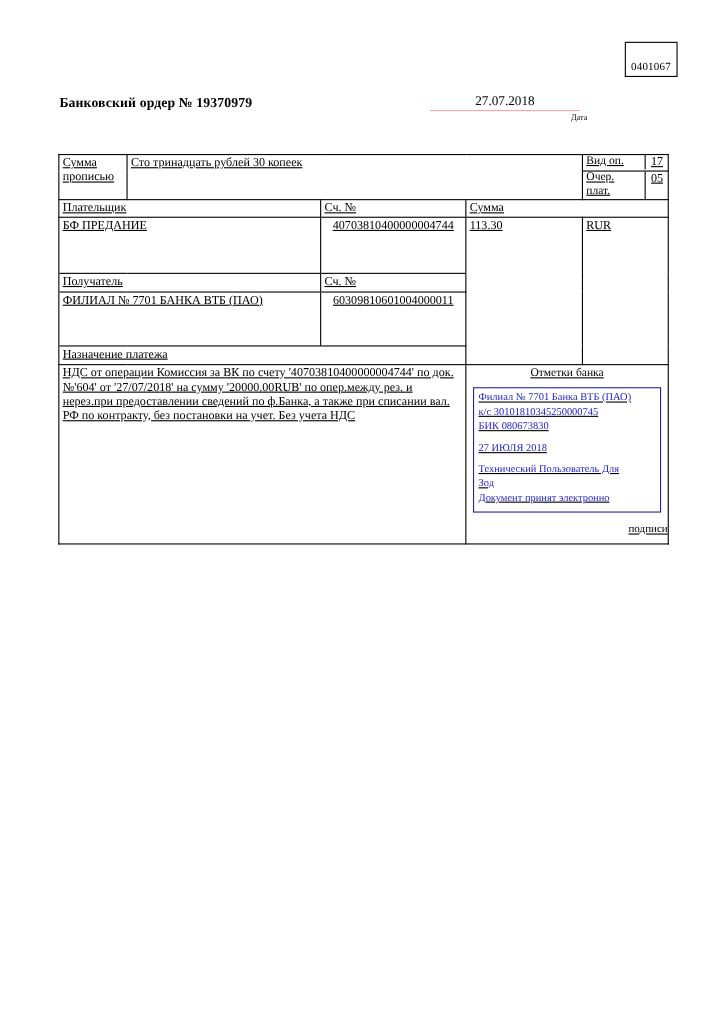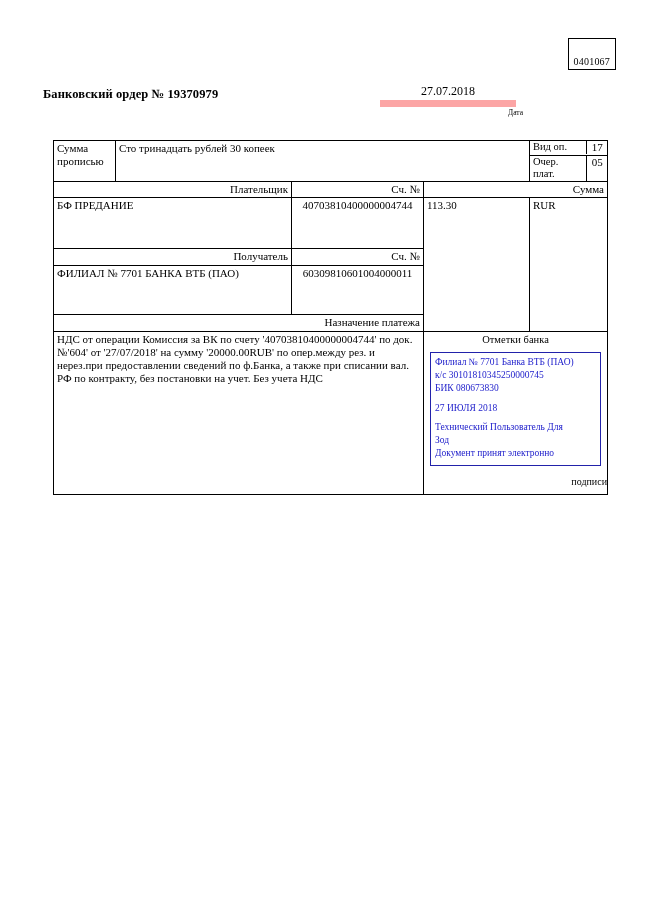--- a/index.html
+++ b/index.html
@@ -27,76 +27,77 @@
     right: 44px;
     top: 38px;
     border: 1px solid #000;
     font-size: 10px;
     padding: 17px 5px 2px 5px;
     line-height: 1.1;
     letter-spacing: 0.2px;
   }
   .title-row {
     position: absolute;
-    left: 43px;
+    left: 54px;
     top: 84px;
     width: 554px;
     height: 22px;
   }
   .doc-title {
     font-weight: bold;
     font-size: 12.5px;
     letter-spacing: 0.1px;
   }
   .date-block {
     position: absolute;
     left: 330px;
     top: 0;
     width: 150px;
     text-align: center;
   }
   .date-value {
     font-size: 12px;
     padding-bottom: 1px;
-    border-bottom: 7px solid #fca5a5;
+    border-bottom: 1px solid #fca5a5;
     display: block;
     width: 136px;
     margin: 0 auto;
   }
   .date-caption {
     font-size: 7.5px;
     display: block;
     text-align: right;
     margin-top: 1px;
   }
 
   
   .tbl {
     position: absolute;
     left: 53px;
     top: 140px;
     width: 554px;
     border-collapse: collapse;
     table-layout: fixed;
+    text-decoration: underline;
   }
   .tbl td {
     border: 1px solid #000;
     font-size: 11px;
     vertical-align: top;
     padding: 1px 3px;
     line-height: 1.18;
   }
   .noborder { border: none !important; }
   .nb-b { border-bottom: none !important; }
   .ctr { text-align: center; }
   .small-label {
     font-size: 10.5px;
     line-height: 1.15;
   }
-  .hdr { text-align: right; font-size: 10.5px; }
+  .hdr { text-align: left; font-size: 10.5px; }
   .cellval { font-size: 11px; }
   .sum-words { font-size: 11px; padding-left: 4px; }
 
   
   .purpose-text {
     font-size: 11px;
     line-height: 1.30;
     padding: 3px 4px 0 4px;
   }
   

